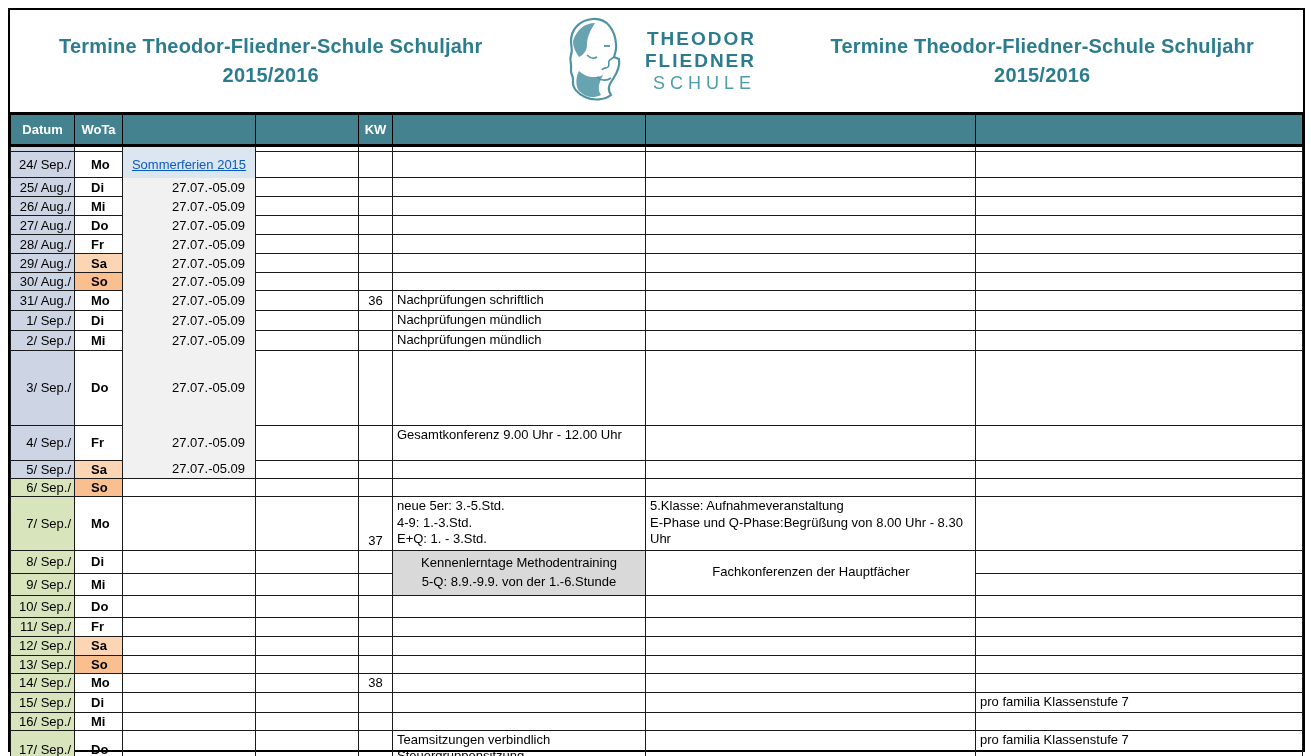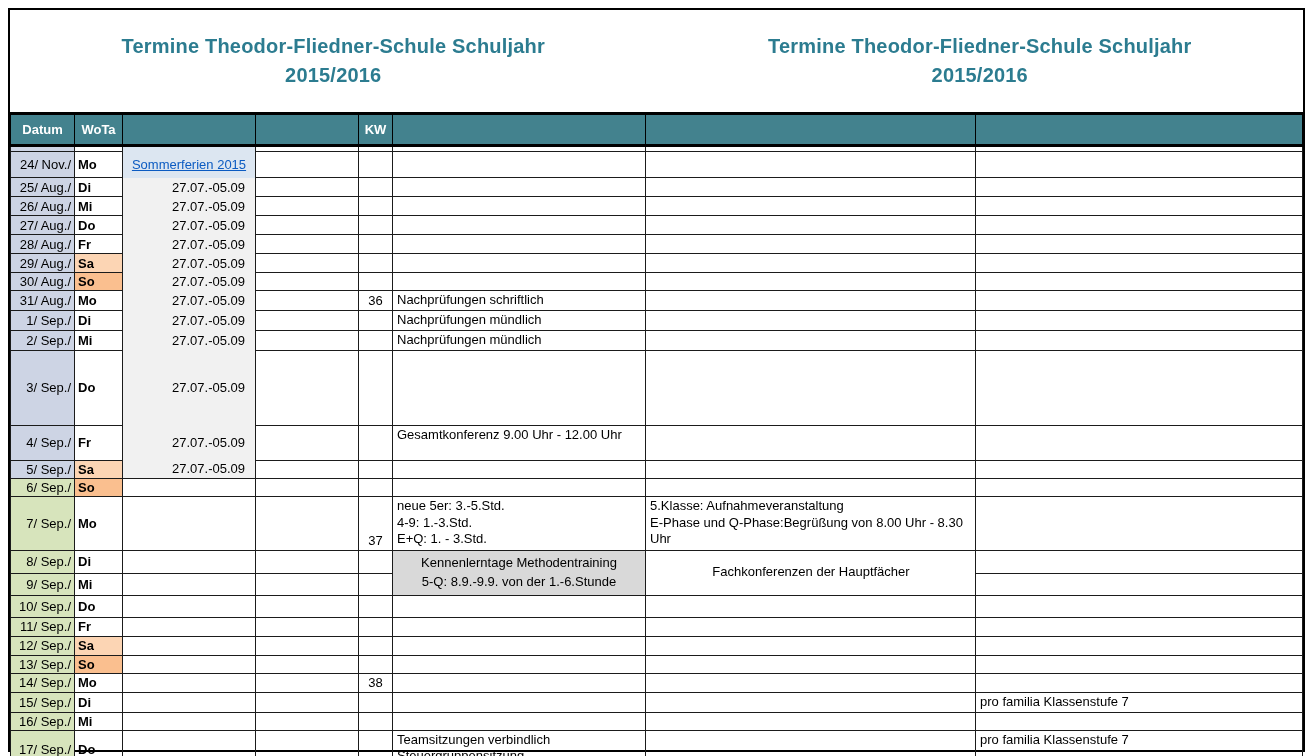--- a/index.html
+++ b/index.html
@@ -32,21 +32,21 @@
     border:1px solid #000;border-bottom:3px solid #000;text-align:center;padding:0 2px;
   }
   td{
     border:1px solid #1b1b1b;font-size:13px;padding:1px 3px;vertical-align:middle;
     overflow:hidden;box-sizing:border-box;
   }
   tr.spacer td{height:6px;padding:0;}
   td.date{ text-align:right;white-space:nowrap;padding-right:3px;}
   td.season-blue{background:var(--datum-blue);}
   td.season-green{background:var(--datum-green);}
-  td.day{font-weight:bold;padding-left:3px;}
+  td.day{font-weight:bold;padding-left:16px;}
   td.sa{background:var(--sa-orange);}
   td.so{background:var(--so-orange);}
   td.ccell{text-align:center;}
   td.c-blue{background:var(--ferien-blue);}
   td.c-range{background:var(--range-gray);padding-left:42px;}
   td.nb{border-top:none;border-bottom:none;}
   td.nbt{border-top:none;}
   td.nbb{border-bottom:none;}
   td.kw{text-align:center;}
   td.vb{vertical-align:bottom;padding-bottom:2px;}
@@ -61,20 +61,38 @@
 
 <div id="screen">
   <div id="sheet">
 
     <div class="title-band">
       <div class="band-title">
         <div>Termine Theodor-Fliedner-Schule Schuljahr</div>
         <div>2015/2016</div>
       </div>
 
+      <div class="logo-block">
+        <span>
+          <svg width="78" height="88" viewBox="0 0 78 88" fill="none">
+            <path d="M36 4 C22 5 14 15 14 26 C14 32 16 35 14 40 C12 45 15 49 14 54 C13 59 17 61 16 66 C15 72 20 78 28 82 C36 86 48 85 54 80 C50 74 52 70 56 64 C60 58 63 50 62 44 L57 42 C58 38 60 34 59 29 C58 15 50 3 36 4 Z" stroke="#4E93A5" stroke-width="2.2"></path>
+            <path d="M57 42 C55 44 53 44 52 46 C51 48 53 50 51 52 C49 54 46 52 45 55" stroke="#4E93A5" stroke-width="1.6"></path>
+            <path d="M30 40 C33 43 37 44 40 42" stroke="#4E93A5" stroke-width="1.6"></path>
+            <path d="M47 31 L53 31" stroke="#4E93A5" stroke-width="1.8"></path>
+            <path d="M16 26 C20 14 28 8 38 8 C33 16 30 22 30 30 C30 36 26 40 22 42 C19 37 16 33 16 26 Z" fill="#4E93A5" opacity="0.85"></path>
+            <path d="M22 56 C28 62 38 64 46 60 C42 68 40 74 44 80 C36 84 28 82 22 76 C18 70 19 62 22 56 Z" fill="#4E93A5" opacity="0.85"></path>
+            <path d="M40 62 C44 66 50 66 54 63" stroke="#4E93A5" stroke-width="1.6"></path>
+          </svg>
+        </span>
+        <span class="logo-words">
+          <div class="w1">THEODOR</div>
+          <div class="w2">FLIEDNER</div>
+          <div class="w3">SCHULE</div>
+        </span>
+      </div>
 
       <div class="band-title">
         <div>Termine Theodor-Fliedner-Schule Schuljahr</div>
         <div>2015/2016</div>
       </div>
     </div>
 
     <table>
       <colgroup>
         <col class="cA">
@@ -103,21 +121,21 @@
           <td class="season-blue"></td>
           <td></td>
           <td class="c-blue nbb"></td>
           <td></td>
           <td></td>
           <td></td>
           <td></td>
           <td></td>
         </tr>
       <tr style="height: 26px;">
-            <td class="date season-blue">24/ Nov./</td>
+            <td class="date season-blue">24/ Sep./</td>
             <td class="day">Mo</td>
             <td class="ccell c-blue nb"><a class="sflink" href="#">Sommerferien 2015</a></td>
             <td></td>
             <td class="kw"></td>
             <td class="event"></td>
             <td class="event"></td>
             <td class="event"></td>
           </tr>
           <tr style="height: 19px;">
             <td class="date season-blue">25/ Aug./</td>

